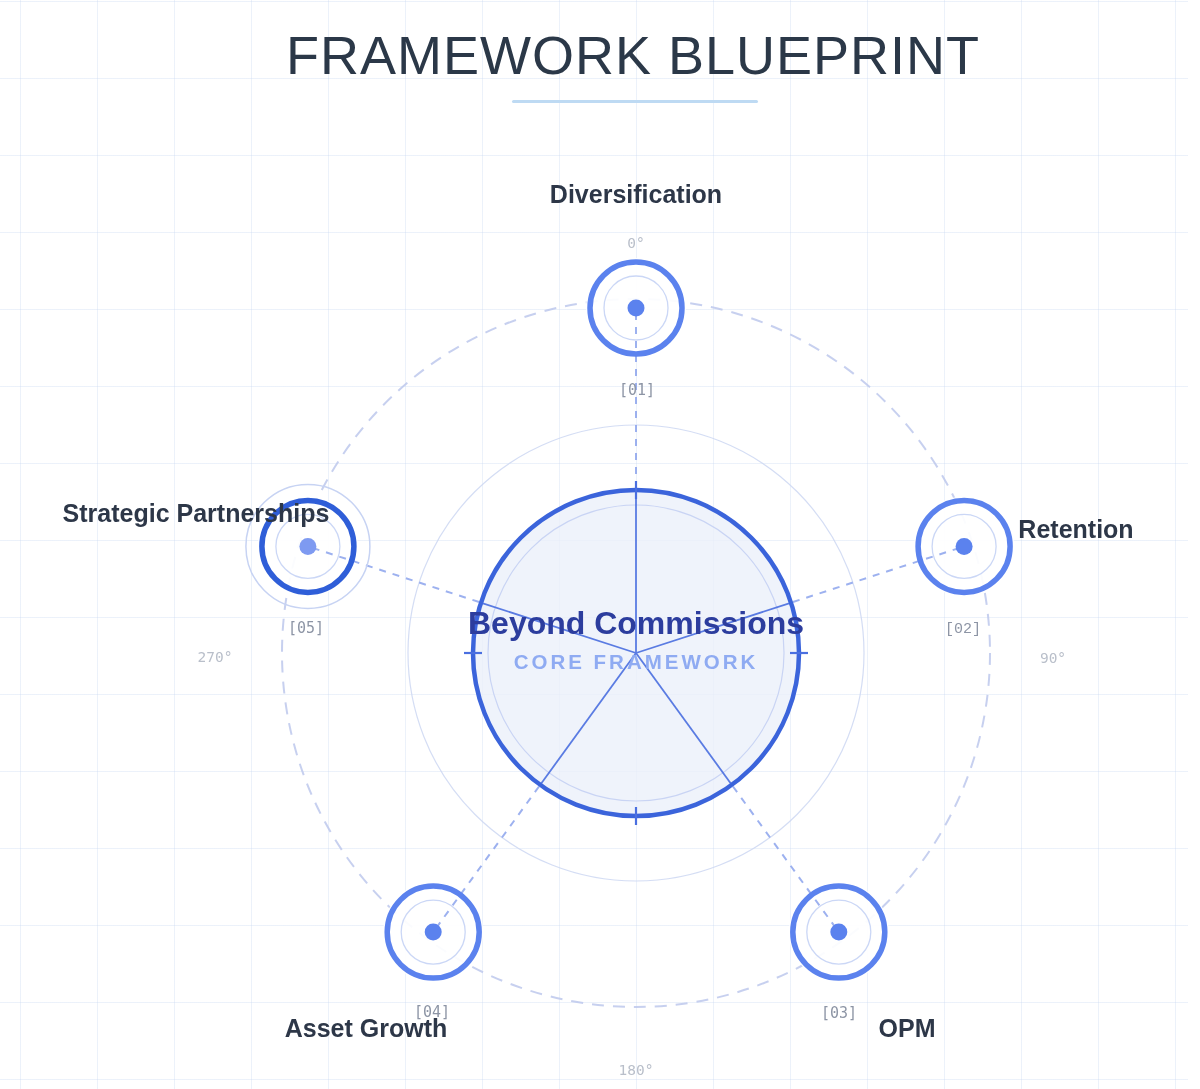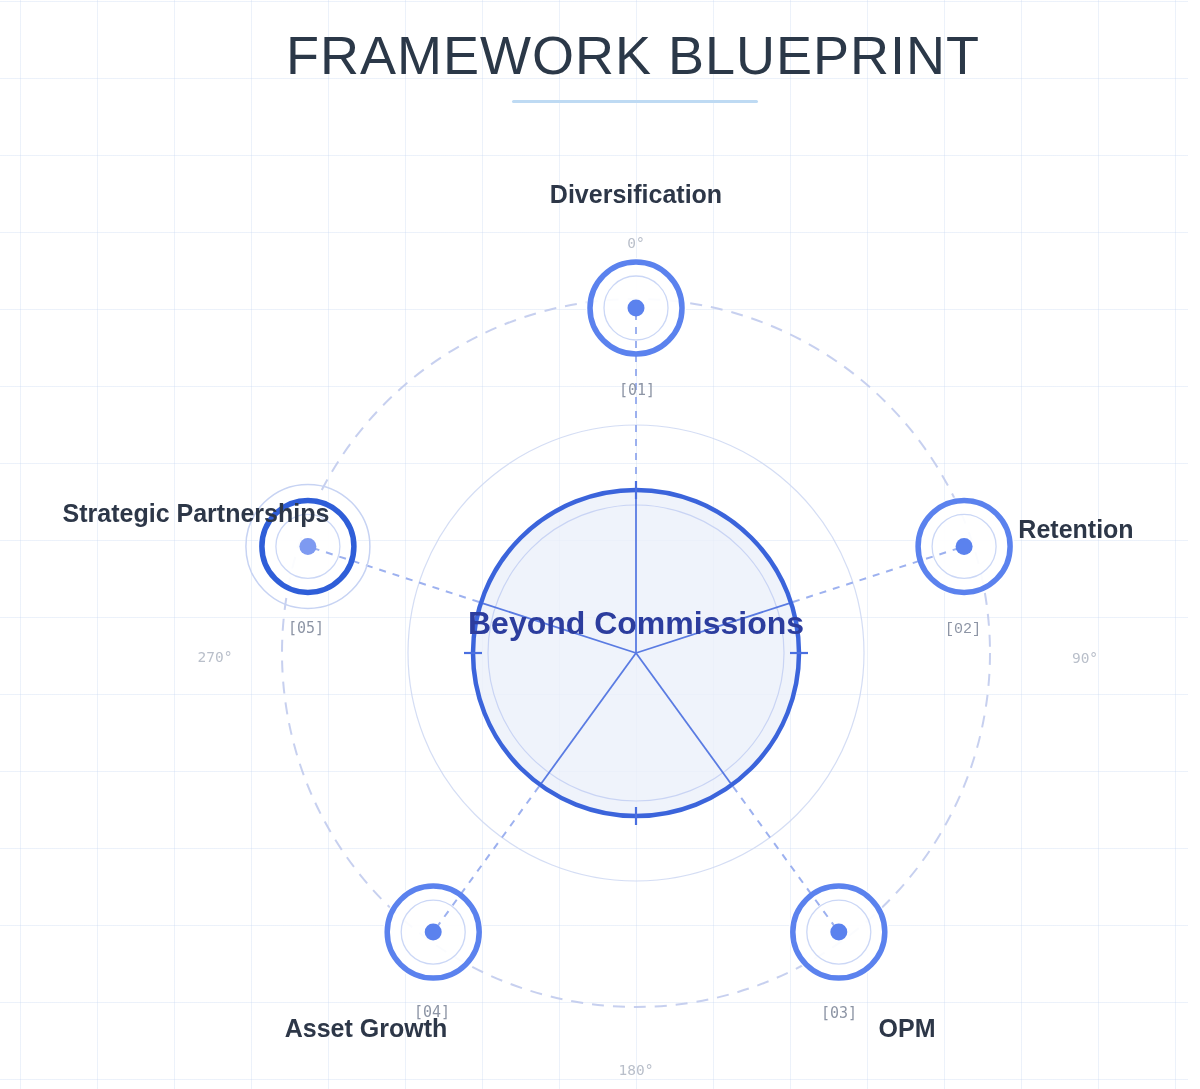--- a/index.html
+++ b/index.html
@@ -130,25 +130,26 @@
     </g>
   </svg>
 
   <div class="lbl index-tag" style="left:637px;top:390px;">[01]</div>
   <div class="lbl index-tag" style="left:963px;top:629px;font-family:Liberation Mono, monospace;">[02]</div>
   <div class="lbl index-tag" style="left:839px;top:1013px;text-align:center;">[03]</div>
   <div class="lbl index-tag" style="left:432px;top:1012px;">[04]</div>
   <div class="lbl index-tag" style="left:306px;top:628px;">[05]</div>
 
   <div class="lbl degree-label" style="left:636px;top:243px;">0°</div>
-  <div class="lbl degree-label" style="left:1053px;top:658px;margin-left:32px;">90°</div>
+  <div class="lbl degree-label" style="left:1053px;top:658px;">90°</div>
   <div class="lbl degree-label" style="left:636px;top:1070px;">180°</div>
   <div class="lbl degree-label" style="left:215px;top:657px;">270°</div>
 
   <div class="lbl node-label" style="left:636px;top:194px;">Diversification</div>
   <div class="lbl node-label" style="left:1076px;top:513px;margin-top:16px;">Retention</div>
   <div class="lbl node-label" style="left:907px;top:1028px;">OPM</div>
   <div class="lbl node-label" style="left:366px;top:1028px;">Asset Growth</div>
   <div class="lbl node-label" style="left:196px;top:513px;">Strategic Partnerships</div>
 
   <div class="lbl center-title" style="left:636px;top:623px;">Beyond Commissions</div>
+  <div class="lbl center-subtitle" style="left:636px;top:662px;">CORE FRAMEWORK</div>
 
 </div>
 
 </body></html>

